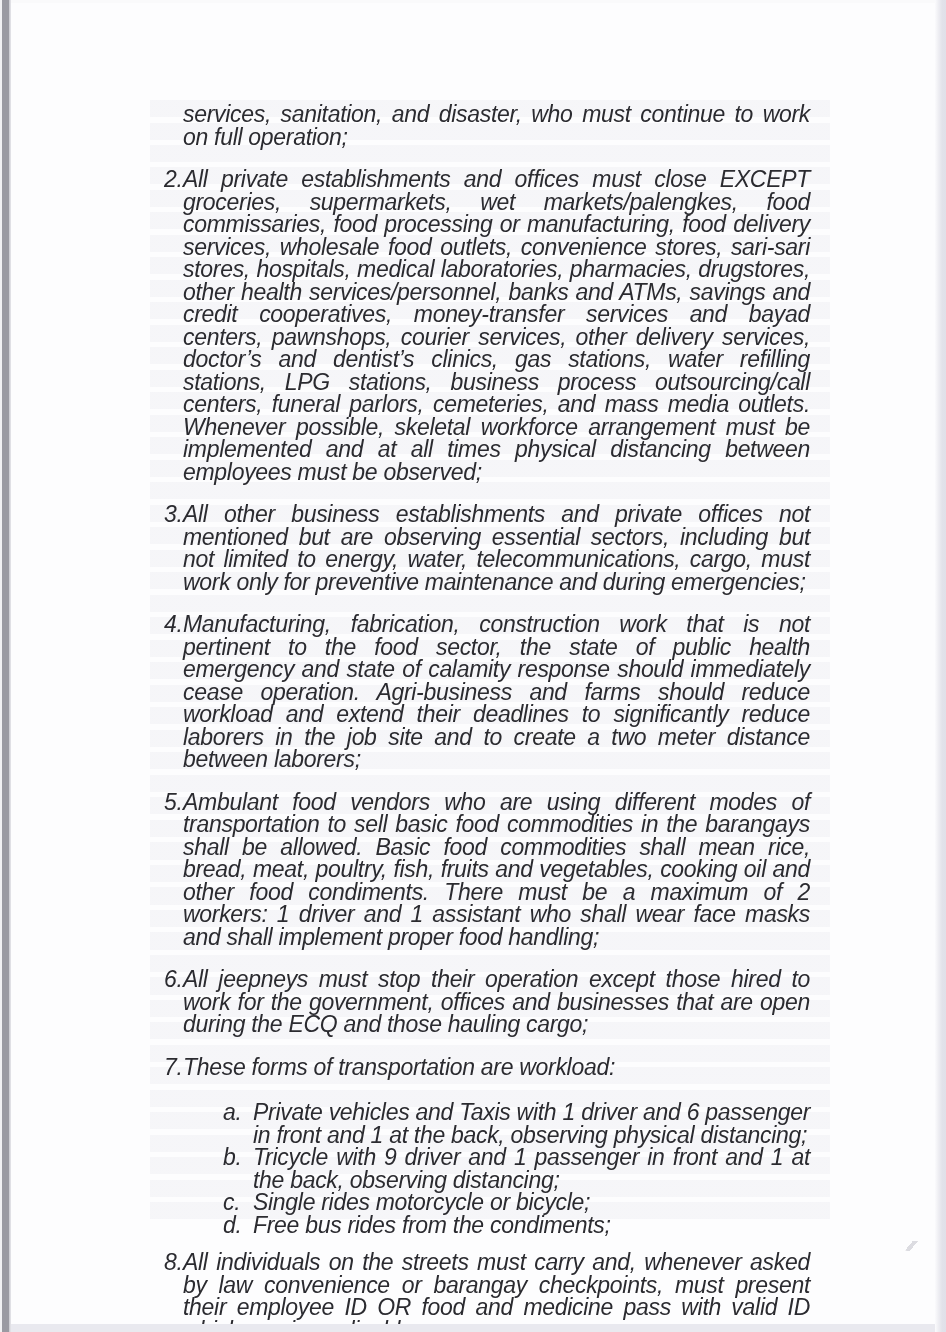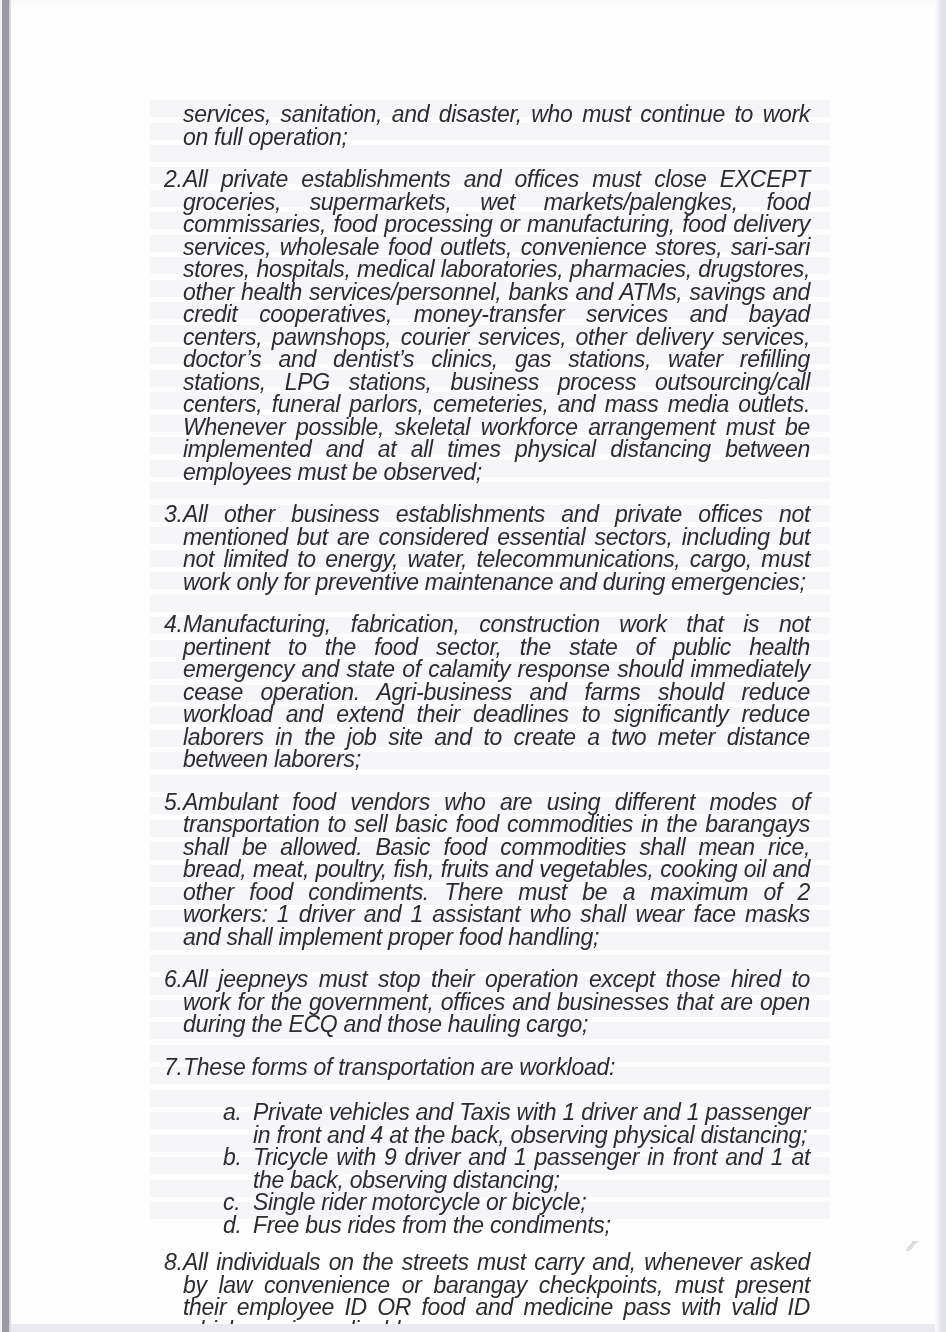--- a/index.html
+++ b/index.html
@@ -118,21 +118,21 @@
 
     <p class="para-continuation">services, sanitation, and disaster, who must continue to work on full operation;</p>
 
     <div class="item">
       <span class="num">2.</span>
       <span class="txt">All private establishments and offices must close EXCEPT groceries, supermarkets, wet markets/palengkes, food commissaries, food processing or manufacturing, food delivery services, wholesale food outlets, convenience stores, sari-sari stores, hospitals, medical laboratories, pharmacies, drugstores, other health services/personnel, banks and ATMs, savings and credit cooperatives, money-transfer services and bayad centers, pawnshops, courier services, other delivery services, doctor’s and dentist’s clinics, gas stations, water refilling stations, LPG stations, business process outsourcing/call centers, funeral parlors, cemeteries, and mass media outlets. Whenever possible, skeletal workforce arrangement must be implemented and at all times physical distancing between employees must be observed;</span>
     </div>
 
     <div class="item">
       <span class="num">3.</span>
-      <span class="txt">All other business establishments and private offices not mentioned but are considered essential sectors, including but not limited to energy, water, telecommunications, cargo, must work only for preventive maintenance and during emergencies;</span>
+      <span class="txt">All other business establishments and private offices not mentioned but are observing essential sectors, including but not limited to energy, water, telecommunications, cargo, must work only for preventive maintenance and during emergencies;</span>
     </div>
 
     <div class="item">
       <span class="num">4.</span>
       <span class="txt">Manufacturing, fabrication, construction work that is not pertinent to the food sector, the state of public health emergency and state of calamity response should immediately cease operation. Agri-business and farms should reduce workload and extend their deadlines to significantly reduce laborers in the job site and to create a two meter distance between laborers;</span>
     </div>
 
     <div class="item">
       <span class="num">5.</span>
       <span class="txt">Ambulant food vendors who are using different modes of transportation to sell basic food commodities in the barangays shall be allowed. Basic food commodities shall mean rice, bread, meat, poultry, fish, fruits and vegetables, cooking oil and other food condiments. There must be a maximum of 2 workers: 1 driver and 1 assistant who shall wear face masks and shall implement proper food handling;</span>
@@ -144,29 +144,29 @@
     </div>
 
     <div class="item">
       <span class="num">7.</span>
       <span class="txt">These forms of transportation are workload:</span>
     </div>
 
     <div class="sub-list">
       <div class="sub-item">
         <span class="subnum">a.</span>
-        <span class="txt">Private vehicles and Taxis with 1 driver and 1 passenger in front and 4 at the back, observing physical distancing;</span>
+        <span class="txt">Private vehicles and Taxis with 1 driver and 6 passenger in front and 1 at the back, observing physical distancing;</span>
       </div>
       <div class="sub-item">
         <span class="subnum">b.</span>
         <span class="txt">Tricycle with 9 driver and 1 passenger in front and 1 at the back, observing distancing;</span>
       </div>
       <div class="sub-item">
         <span class="subnum">c.</span>
-        <span class="txt">Single rider motorcycle or bicycle;</span>
+        <span class="txt">Single rides motorcycle or bicycle;</span>
       </div>
       <div class="sub-item">
         <span class="subnum">d.</span>
         <span class="txt">Free bus rides from the condiments;</span>
       </div>
     </div>
 
     <div class="item tight">
       <span class="num">8.</span>
       <span class="txt">All individuals on the streets must carry and, whenever asked by law convenience or barangay checkpoints, must present their employee ID OR food and medicine pass with valid ID whichever is applicable;</span>

